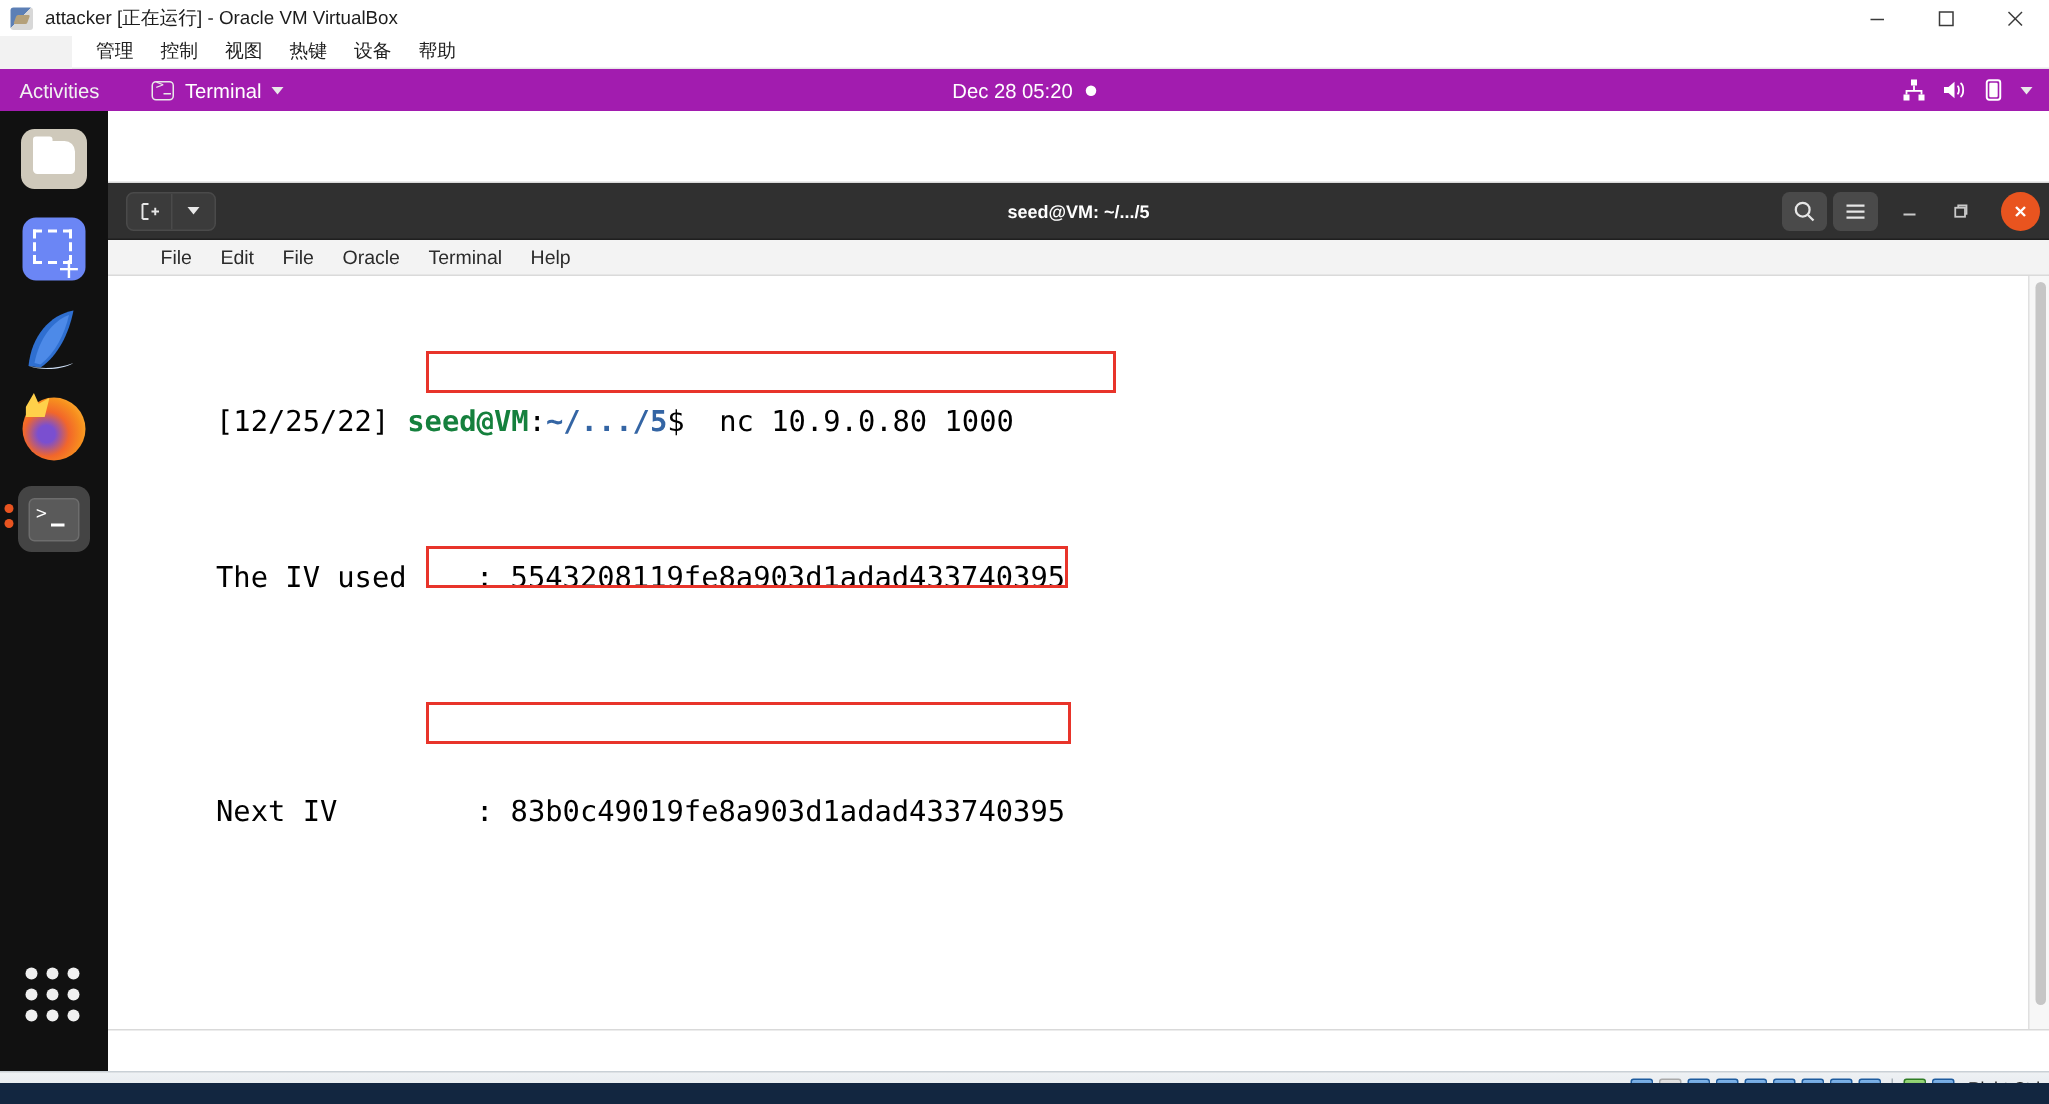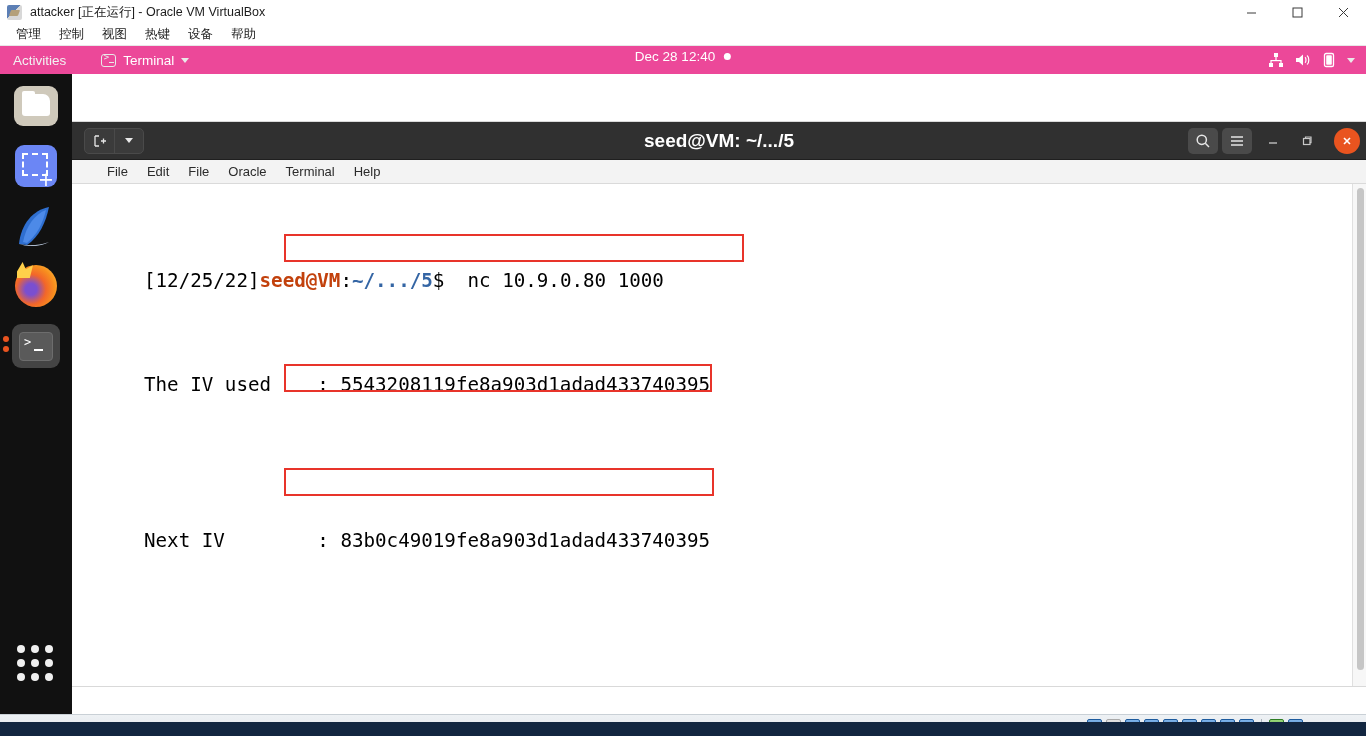--- a/index.html
+++ b/index.html
@@ -52,41 +52,42 @@
   }
   .vbox-wc svg { display:block; }
 
   #vbox-menubar {
     height: 22px; flex: 0 0 22px;
     background: #ffffff;
     display: flex; align-items: center;
     padding-left: 8px;
     gap: 2px;
     border-bottom: 1px solid #e7e7e7;
+    margin-left: 48px;
   }
   .vbox-menu-item {
     font-size: 12.5px; color: #222;
     padding: 2px 8px;
     white-space: nowrap;
     font-family: "DejaVu Sans", sans-serif;
   }
 
   
   #guest-screen {
     flex: 1 1 auto;
     position: relative;
     background: #ffffff;
     overflow: hidden;
   }
 
   
   #gnome-topbar {
     position: absolute; left:0; top:0; width: 100%; height: 28px;
-    background: #ec4899;
-    display: flex; 
+    background: #a21caf;
+    display: flex; align-items: center;
     color: #ffffff;
     font-size: 13.5px;
     z-index: 30;
   }
   #activities-button {
     padding: 0 13px; height: 100%;
     display:flex; align-items:center;
     color:#f2f2f2; font-size: 13.5px;
   }
   #app-menu-button {
@@ -230,21 +231,21 @@
     margin-left: 6px;
   }
   #new-tab-btn, #new-tab-arrow {
     height:100%; display:flex;align-items:center;justify-content:center;
     color:#e6e6e6;
   }
   #new-tab-btn { width: 30px; border-right:1px solid #4a4a4a; }
   #new-tab-arrow { width: 28px; }
   #terminal-window-title {
     position:absolute; left:50%; transform:translateX(-50%);
-    color:#ffffff; font-size:19px; font-weight:bold;
+    color:#ffffff; font-size:12px; font-weight:bold;
     white-space:nowrap;
     font-family:"Liberation Sans", sans-serif;
   }
   #term-header-right {
     margin-left:auto; display:flex; align-items:center; gap:4px;
   }
   .hb-btn {
     width:30px;height:26px;border-radius:5px;
     display:flex;align-items:center;justify-content:center;
     color:#e6e6e6;
@@ -278,21 +279,21 @@
     position:absolute; left:0; top:0; right:14px; bottom:0;
     padding: 6px 0 0 0;
     font-family: "DejaVu Sans Mono", monospace;
     font-size: 19.2px;
     line-height: 26px;
     color: #000000;
     white-space: pre;
     letter-spacing: 0px;
   }
   .tline { padding-left: 72px; height:26px; position:relative; }
-  .c-green { color:#c2410c; font-weight:bold; }
+  .c-green { color:#15803d; font-weight:bold;margin-left:12px; }
   .c-blue  { color:#3465a4; font-weight:bold; }
   .c-black { color:#000000; }
 
   #terminal-scrollbar {
     position:absolute; right:0; top:0; bottom:0; width:14px;
     background:#f7f7f7; border-left:1px solid #e0e0e0;
   }
   #terminal-scrollbar-thumb {
     position:absolute; left:4px; top:4px; width:7px; height:96%;
     background:#c6c6c6; border-radius:4px;
@@ -375,21 +376,21 @@
   <div id="guest-screen">
 
     <div id="gnome-topbar">
       <div id="activities-button">Activities</div>
       <div id="app-menu-button">
         <span class="term-mini-icon"></span>
         <span>Terminal</span>
         <span class="caret-down"></span>
       </div>
       <div id="gnome-clock">
-        <span>Dec 28  12:40</span>
+        <span>Dec 28  05:20</span>
         <span class="notif-dot"></span>
       </div>
       <div id="gnome-status-area">
         <span>
           <svg width="16" height="16" viewBox="0 0 16 16" fill="#ffffff">
             <rect x="6" y="1" width="4" height="4"></rect>
               <rect x="1" y="11" width="4" height="4"></rect>
             <rect x="11" y="11" width="4" height="4"></rect>
             <rect x="7.4" y="5" width="1.2" height="3"></rect>
               <rect x="3" y="8" width="10" height="1.2"></rect>

